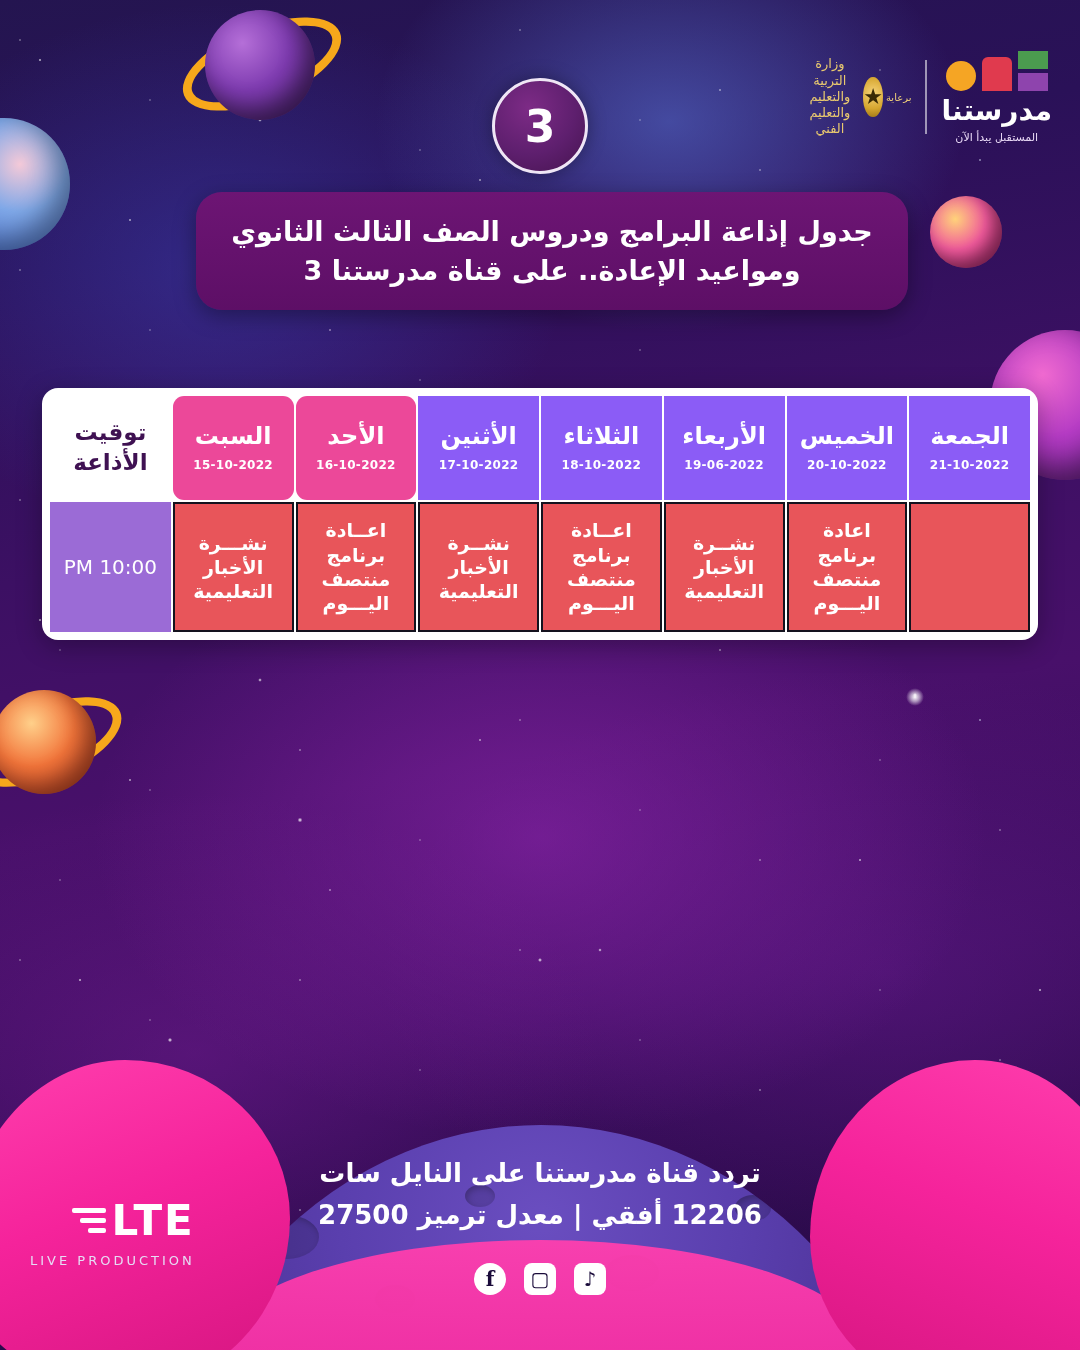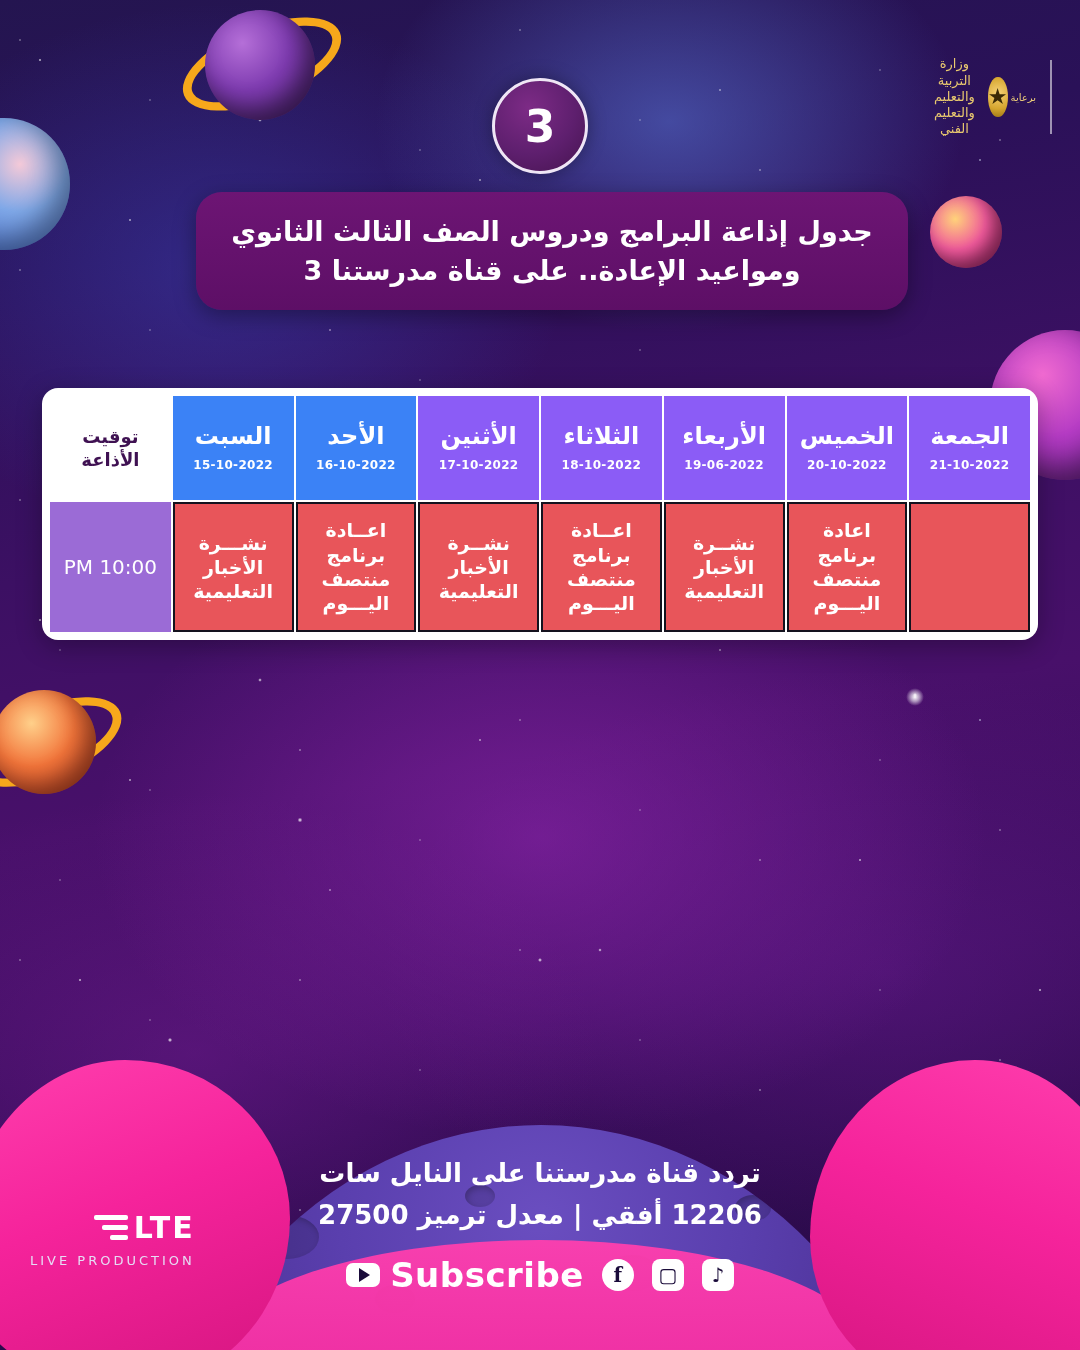--- a/index.html
+++ b/index.html
@@ -203,23 +203,23 @@
     padding: 6px;
     box-shadow: 0 6px 26px rgba(0,0,0,.3);
   }
   table#schedule { width: 100%; border-collapse: separate; border-spacing: 2px; table-layout: fixed; }
   table#schedule th, table#schedule td {
     text-align: center; vertical-align: middle; color: #fff;
   }
   th.day-head {
     background: #8b5cf6; padding: 12px 4px 14px; height: 104px;
   }
-  th.day-head.alt { background: #3b82f6; }
+  th.day-head.alt { background: #ec4899; border-radius: 11px; }
   th.time-head { background: #ffffff; color: #5b1e73; height: 104px; }
-  th.time-head .lbl { font-size: 18px; font-weight: bold; line-height: 1.3; color: #3f1152; }
+  th.time-head .lbl { font-size: 23px; font-weight: bold; line-height: 1.3; color: #3f1152; }
   .day-name { font-size: 24px; font-weight: bold; display: block; }
   .day-date { font-size: 12px; display: block; margin-top: 8px; letter-spacing: .3px; }
 
   td.slot {
     background: #e8555a; height: 130px; padding: 6px 4px;
     border: 2px solid #14121e;
     font-size: 19px; font-weight: bold; line-height: 1.28;
   }
   td.slot.empty { }
   td.time-cell {
@@ -255,21 +255,21 @@
   #subscribe-button .lbl { font-size: 34px; font-weight: bold; letter-spacing: .5px; }
   .social-icon {
     width: 32px; height: 32px; border-radius: 8px;
     display: flex; align-items: center; justify-content: center;
     color: #1a0b3a; background: #fff; font-size: 20px; font-weight: bold;
   }
   .social-icon.fb { border-radius: 50%; font-family: "DejaVu Serif", serif; }
 
   #lte-logo { position: absolute; left: 30px; bottom: 82px; color: #fff; }
   #lte-logo .mark {
-    display: flex; align-items: center; gap: 6px; font-size: 30px; font-weight: bold;
+    display: flex; align-items: center; gap: 6px; font-size: 42px; font-weight: bold;
     letter-spacing: 2px; color: #fff;
   }
   #lte-logo .bars { display: flex; flex-direction: column; gap: 5px; }
   #lte-logo .bars i { display: block; height: 5px; background: #fff; border-radius: 2px; }
   #lte-logo .bars i:nth-child(1) { width: 34px; }
   #lte-logo .bars i:nth-child(2) { width: 26px; }
   #lte-logo .bars i:nth-child(3) { width: 18px; }
   #lte-logo .sub { font-size: 13px; letter-spacing: 3px; color: #e6dcf5; margin-top: 8px; }
 </style>
 </head>
@@ -301,20 +301,32 @@
 </div>
 <div id="blob-bottom-center"></div>
 <div id="blob-left"></div>
 <div id="blob-right"></div>
 
 <div id="channel-badge">
   <span>3</span>
 </div>
 
 <div id="logo-bar">
+  <div id="madrasatna-logo">
+    <div class="marks">
+      <div class="col">
+        <div class="m3"></div>
+        <div class="m4"></div>
+      </div>
+      <div class="m2"></div>
+      <div class="m1"></div>
+    </div>
+    <div class="brand">مدرستنا</div>
+    <div class="slogan">المستقبل يبدأ الآن</div>
+  </div>
   <div id="logo-divider"></div>
   <div id="ministry-logo">
     <div class="patron">برعاية</div>
     <div class="eagle">★</div>
     <div class="mname">وزارة التربية والتعليم والتعليم الفني</div>
   </div>
 </div>
 
 <div id="title-banner">
   <div class="t">
@@ -375,26 +387,20 @@
     </tbody>
   </table>
 </div>
 
 <div id="frequency-block">
   <div class="line1">تردد قناة مدرستنا على النايل سات</div>
   <div class="line2">12206 أفقي | معدل ترميز 27500</div>
 </div>
 
 <div id="social-row">
-  <div id="subscribe-button">
-    <span class="yt">
-        <span class="tri"></span>
-      </span>
-    <span class="lbl">Subscribe</span>
-  </div>
   <span class="social-icon fb">f</span>
   <span class="social-icon">▢</span>
   <span class="social-icon">♪</span>
 </div>
 
 <div id="lte-logo">
   <div class="mark">
     <span>LTE</span>
     <span class="bars">
         <i></i>

